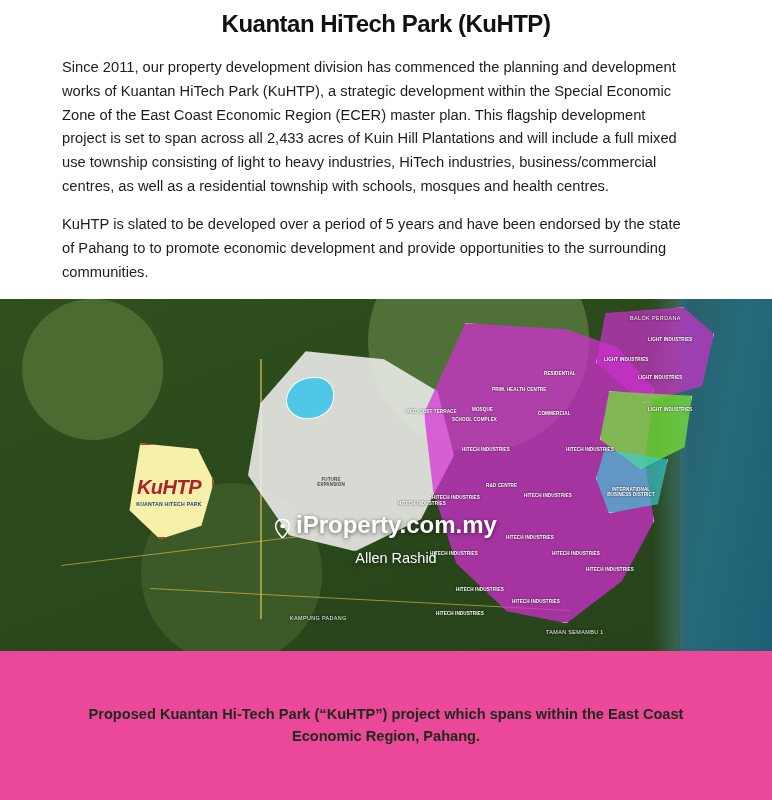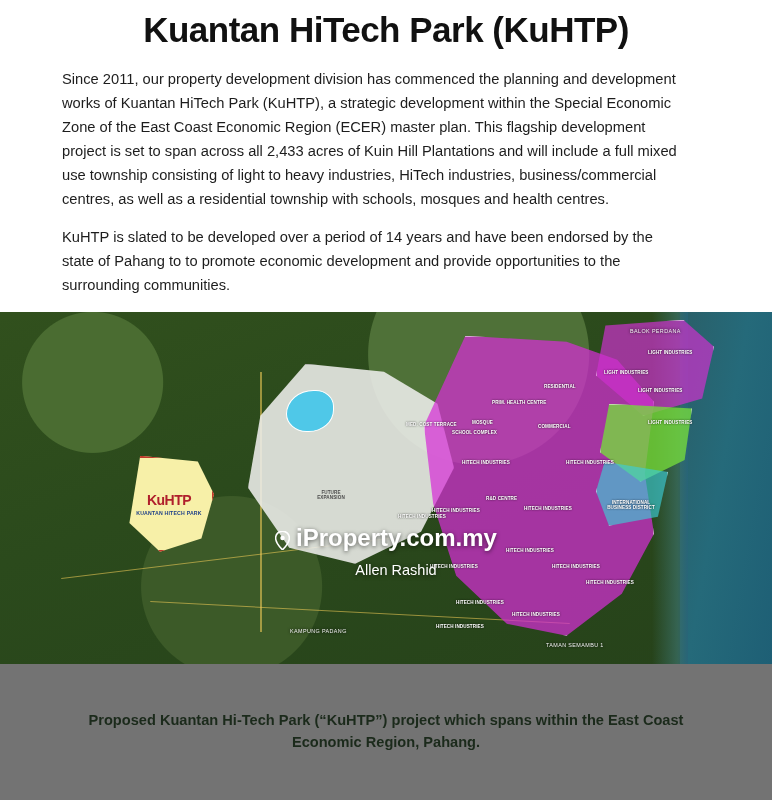--- a/index.html
+++ b/index.html
@@ -14,21 +14,21 @@
     position: relative;
     width: 772px;
     height: 800px;
     background: #ffffff;
     display: flex;
     flex-direction: column;
   }
   
   .title {
     text-align: center;
-    font-size: 35px;
+    font-size: 24px;
     font-weight: bold;
     letter-spacing: -0.5px;
     color: #111111;
     padding: 10px 10px 4px 10px;
     line-height: 1.15;
   }
   
   .body-block {
     padding: 14px 86px 8px 62px;
     color: #1d1d1d;
@@ -124,24 +124,25 @@
     width: 90px; height: 96px;
     background: #f7f0a8;
     border: 2px solid #c0392b;
     clip-path: polygon(18% 0%, 82% 6%, 100% 40%, 86% 86%, 40% 100%, 6% 70%);
     display: flex;
     flex-direction: column;
     align-items: center;
     justify-content: center;
   }
   .inset-logo .k-main {
-    font-size: 14px;
+    font-size: 20px;
     font-weight: bold;
     color: #b0202c;
     letter-spacing: -0.5px;
+    font-style: italic;
   }
   .inset-logo .k-sub {
     font-size: 5.2px;
     font-weight: bold;
     color: #1d3f88;
     letter-spacing: 0.2px;
     margin-top: 2px;
   }
   .parcel-label {
     position: absolute;
@@ -183,21 +184,21 @@
   }
   .wm-pin { display: inline-block; width: 15px; height: 19px; }
   .wm-line2 {
     font-size: 14.5px;
     margin-top: 8px;
     margin-left: 20px;
   }
   
   .caption {
     flex: 1;
-    background: #737373;
+    background: #ec4899;
     display: flex;
     align-items: center;
     justify-content: center;
     padding: 10px 60px;
   }
   .caption-text {
     text-align: center;
     color: #1b2a1b;
     font-size: 14.6px;
     font-weight: bold;
@@ -206,21 +207,21 @@
 </style>
 </head>
 <body>
 
 <div class="page">
 
   <h1 class="title">Kuantan HiTech Park (KuHTP)</h1>
 
   <div class="body-block">
     <p>Since 2011, our property development division has commenced the planning and development works of Kuantan HiTech Park (KuHTP), a strategic development within the Special Economic Zone of the East Coast Economic Region (ECER) master plan. This flagship development project is set to span across all 2,433 acres of Kuin Hill Plantations and will include a full mixed use township consisting of light to heavy industries, HiTech industries, business/commercial centres, as well as a residential township with schools, mosques and health centres.</p>
-    <p>KuHTP is slated to be developed over a period of 14 years and have been endorsed by the state of Pahang to to promote economic development and provide opportunities to the surrounding communities.</p>
+    <p>KuHTP is slated to be developed over a period of 5 years and have been endorsed by the state of Pahang to to promote economic development and provide opportunities to the surrounding communities.</p>
   </div>
 
   <div class="map-wrap">
     <div class="map-bg"></div>
     <div class="sea"></div>
     <div class="coast"></div>
 
     <div class="roadline" style="left:60px; top:246px; width:330px; transform:rotate(-7deg);"></div>
     <div class="roadline" style="left:150px; top:300px; width:420px; transform:rotate(3deg);"></div>
     <div class="roadline" style="left:260px; top:60px; width:2px; height:260px;"></div>

